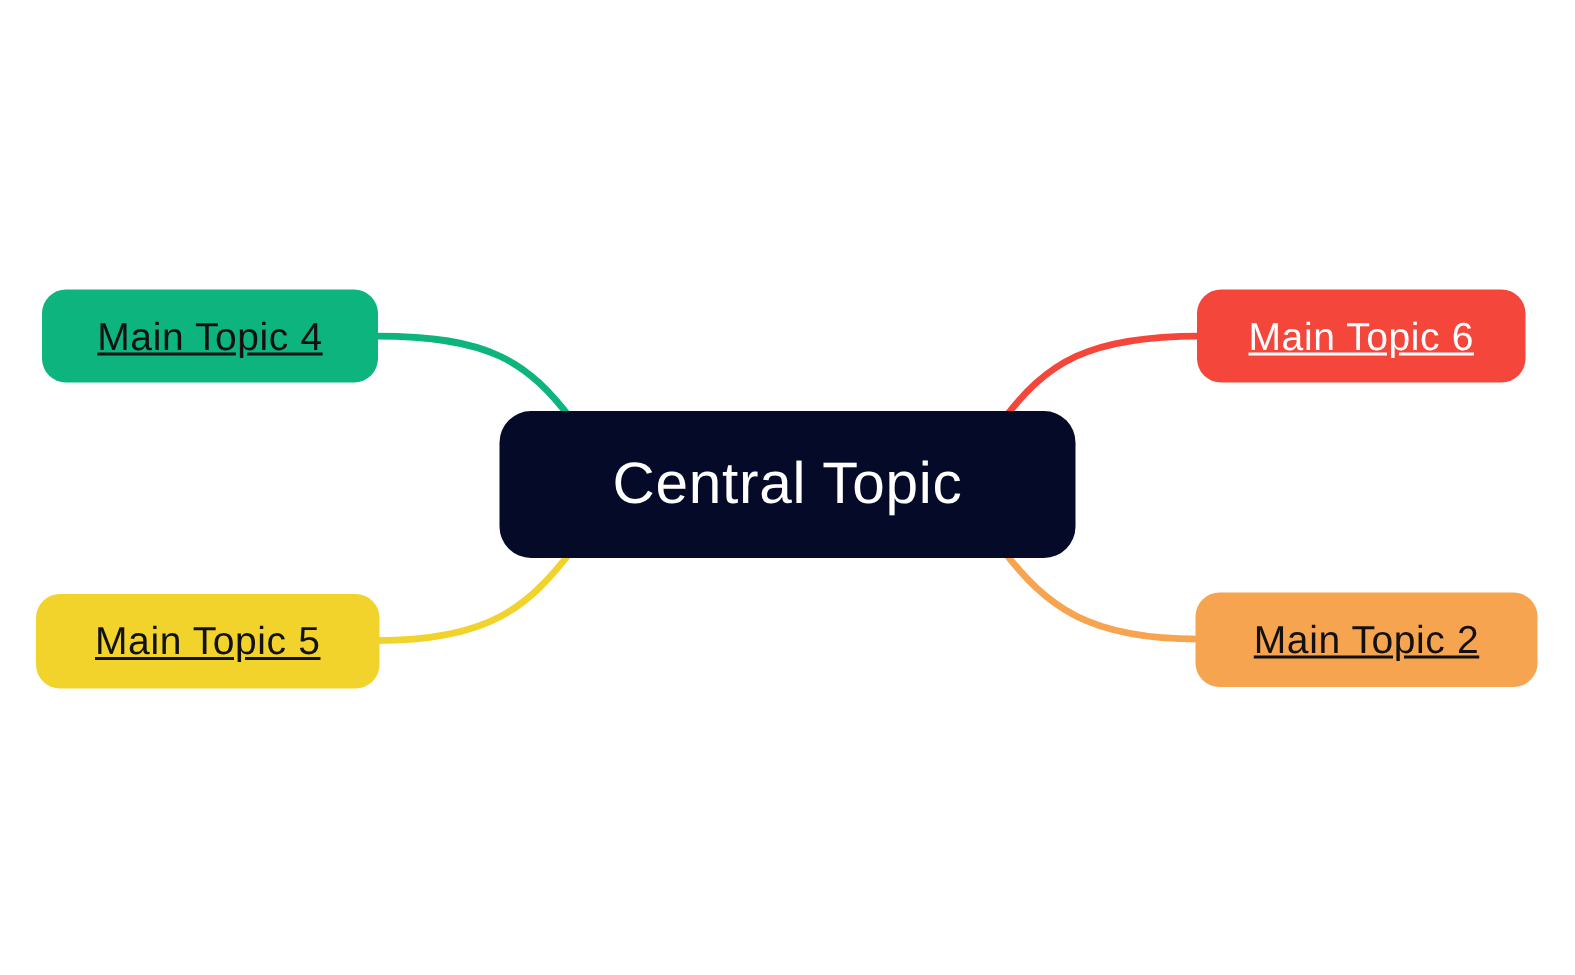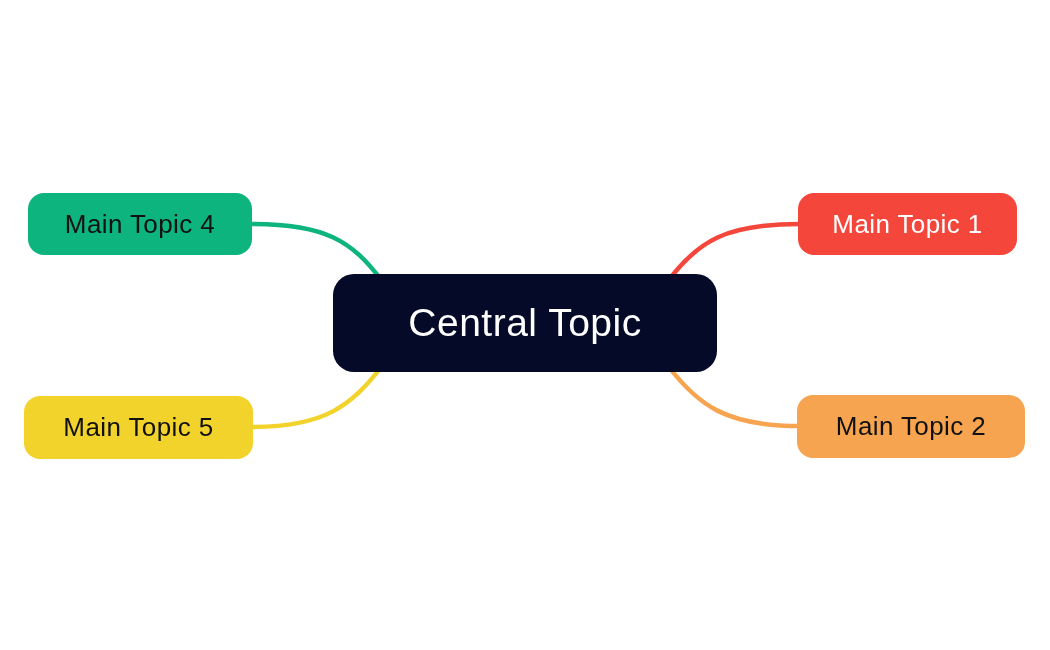--- a/index.html
+++ b/index.html
@@ -32,20 +32,21 @@
     border-radius: 24px;
     font-size: 39px;
     font-weight: 500;
     letter-spacing: 0.5px;
   }
   .topic-node {
     border-radius: 16px;
     font-size: 26px;
     font-weight: 500;
     letter-spacing: 0.4px;
+    text-decoration: underline;
   }
   .node-tl { left: 28px;  top: 193px; width: 224px; height: 62px; }
   .node-tr { left: 798px; top: 193px; width: 219px; height: 62px; }
   .node-bl { left: 24px;  top: 396px; width: 229px; height: 63px; }
   .node-br { left: 797px; top: 395px; width: 228px; height: 63px; }
   .node-label { display: inline-block; }
 </style>
 </head>
 <body>
 
@@ -56,21 +57,21 @@
     <path fill="none" stroke-width="4.5" stroke-linecap="round" d="M 668 366 C 698 405, 726 426, 799 426" stroke="#f6a44f"></path>
     <path fill="none" stroke-width="4.5" stroke-linecap="round" d="M 382 366 C 352 405, 326 427, 251 427" stroke="#f1d32b"></path>
     <path fill="none" stroke-width="4.5" stroke-linecap="round" d="M 382 281 C 352 241, 326 224, 251 224" stroke="#0db47e"></path>
   </svg>
 
   <div class="node central-node" style="background-color: rgb(5, 10, 40); color: rgb(255, 255, 255); border-radius: 21px;">
     <span class="node-label">Central Topic</span>
   </div>
 
   <div class="node topic-node node-tr" style="background-color: rgb(245, 70, 60); color: rgb(255, 255, 255);">
-    <span class="node-label">Main Topic 1</span>
+    <span class="node-label">Main Topic 6</span>
   </div>
 
   <div class="node topic-node node-br" style="background-color: rgb(246, 164, 79); color: rgb(17, 17, 17); align-items: center;">
     <span class="node-label">Main Topic 2</span>
   </div>
 
   <div class="node topic-node node-bl" style="background-color: rgb(241, 211, 43); color: rgb(17, 17, 17);">
     <span class="node-label">Main Topic 5</span>
   </div>
 

